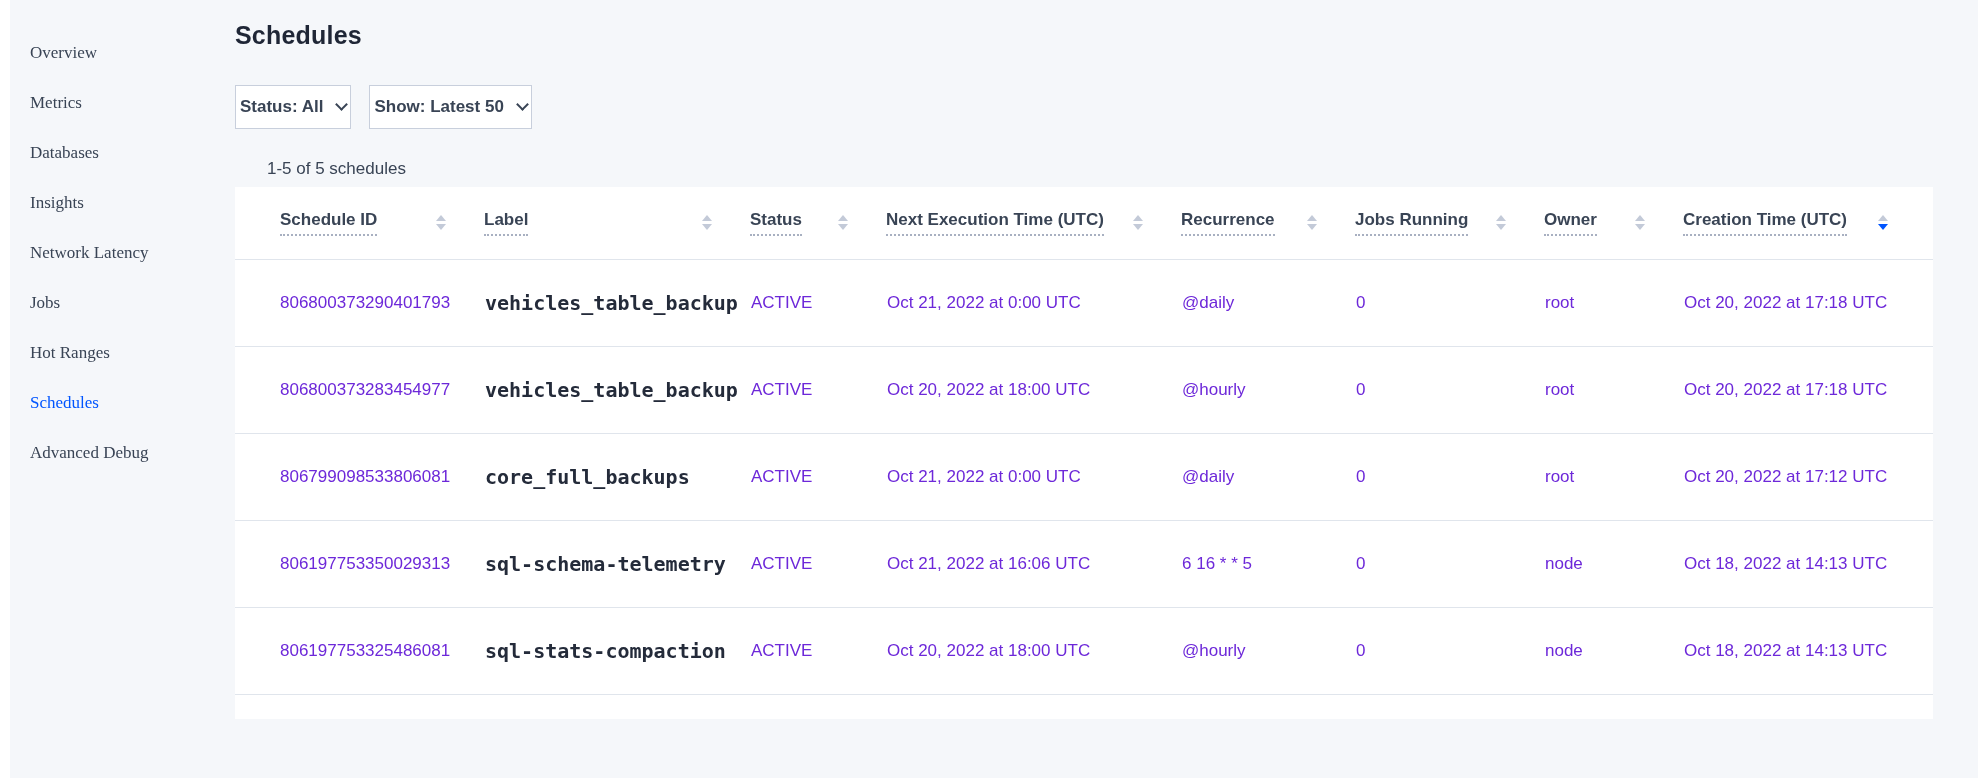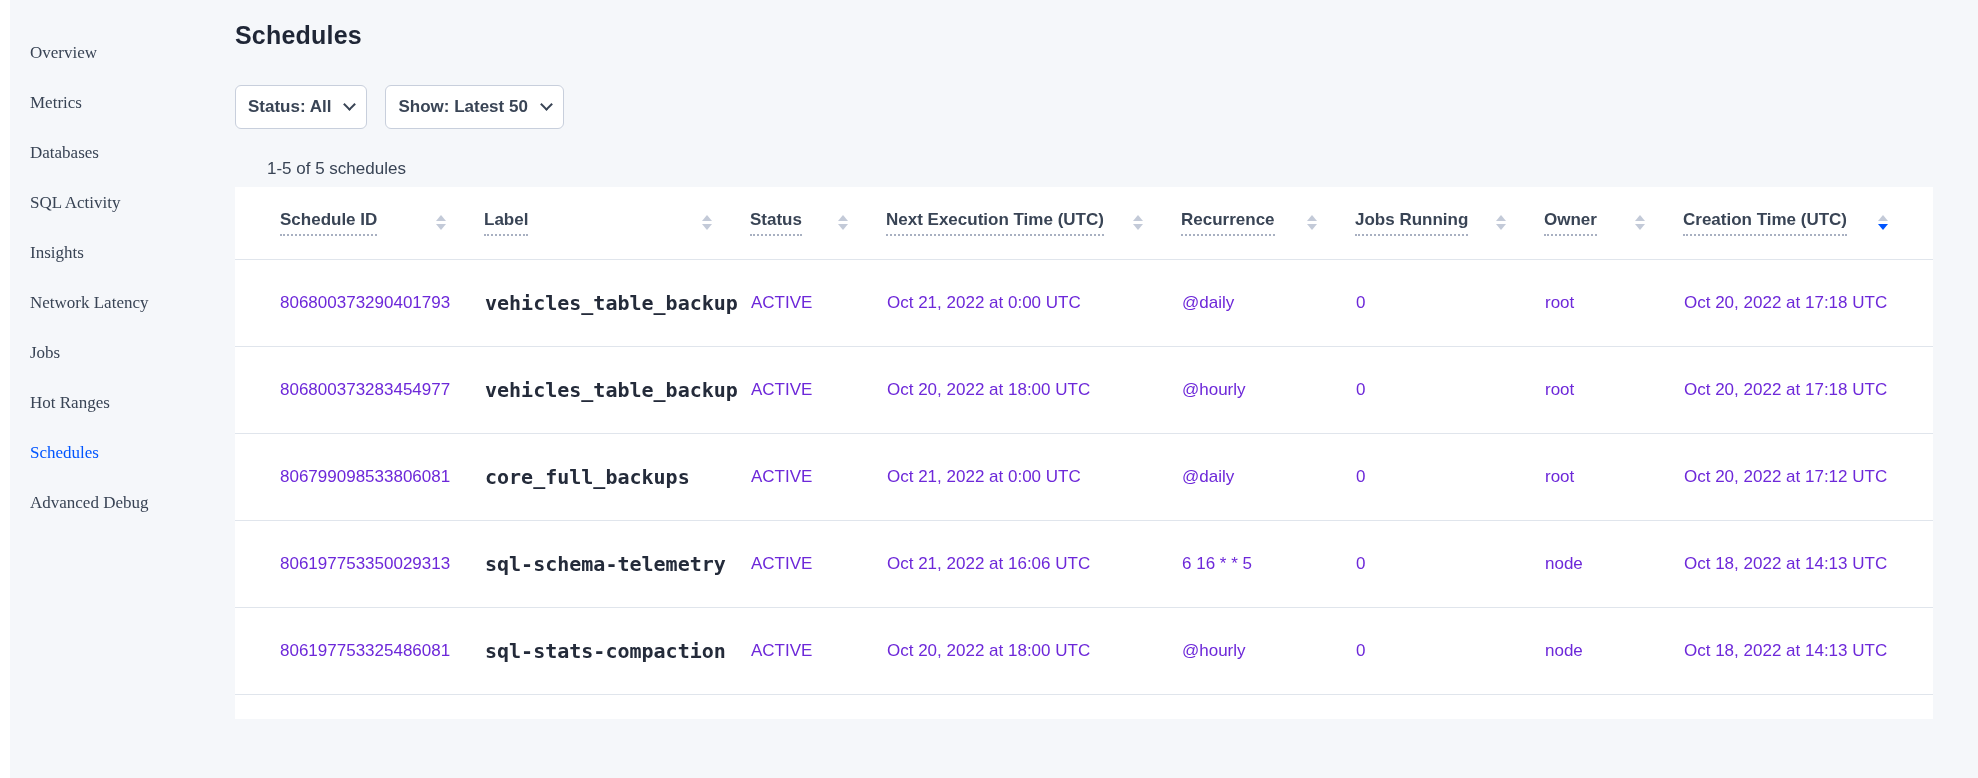--- a/index.html
+++ b/index.html
@@ -28,22 +28,22 @@
   
   main { flex: 1; padding-right: 45px; min-width: 0; }
   h1.page-title {
     margin: 20px 0 0 0; font-size: 25px; line-height: 30px;
     font-weight: 700; color: #1f2636; letter-spacing: 0.2px;
   }
 
   .filters { margin-top: 35px; display: flex; gap: 18px; }
   .filter-btn {
     height: 44px; background: #ffffff; border: 1px solid #c8cfdc;
-    border-radius: 6px; display: inline-flex; align-items: center;
-    gap: 14px; padding: 0 12px; font-size: 17px; font-weight: 600;
+    border-radius: 0; display: inline-flex; align-items: center;
+    gap: 14px; padding: 0 4px; font-size: 17px; font-weight: 600;
     color: #394455; cursor: pointer; font-family: inherit;
   }
   .chev {
     width: 9px; height: 9px; flex: none;
     border-right: 2px solid #394455; border-bottom: 2px solid #394455;
     transform: rotate(45deg); margin-top: -5px;
   }
 
   .count { margin-top: 30px; font-size: 17px; line-height: 19px; color: #394455; margin-left: 32px; }
 
@@ -82,21 +82,20 @@
 </head>
 <body>
 
 <div class="left-strip"></div>
 
 <aside class="sidebar">
   <ul>
     <li>Overview</li>
     <li>Metrics</li>
     <li>Databases</li>
-    <li>SQL Activity</li>
     <li>Insights</li>
     <li>Network Latency</li>
     <li>Jobs</li>
     <li>Hot Ranges</li>
     <li class="active">Schedules</li>
     <li>Advanced Debug</li>
   </ul>
 </aside>
 
 <main>

